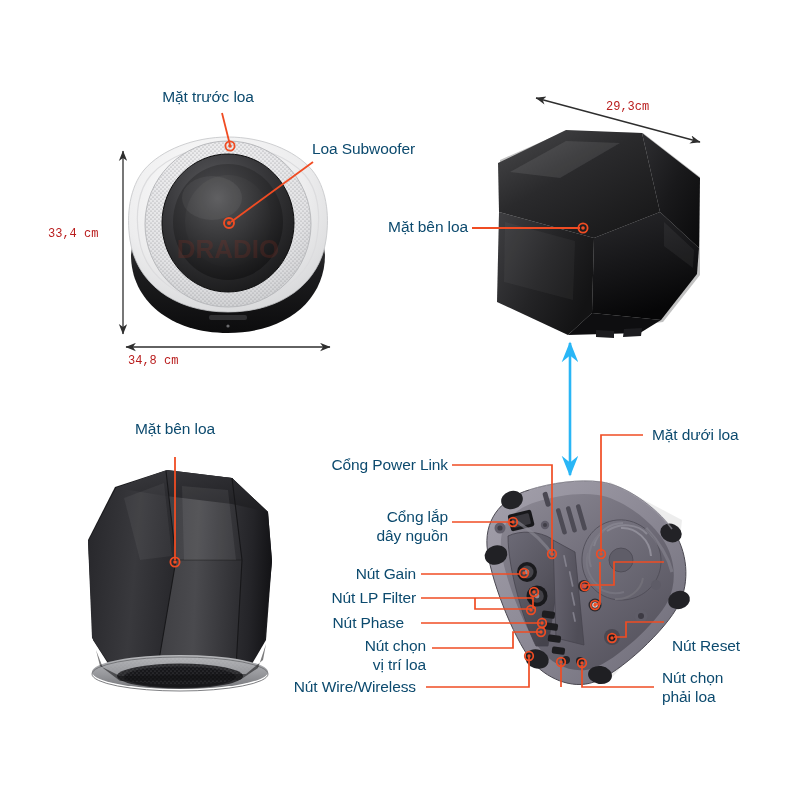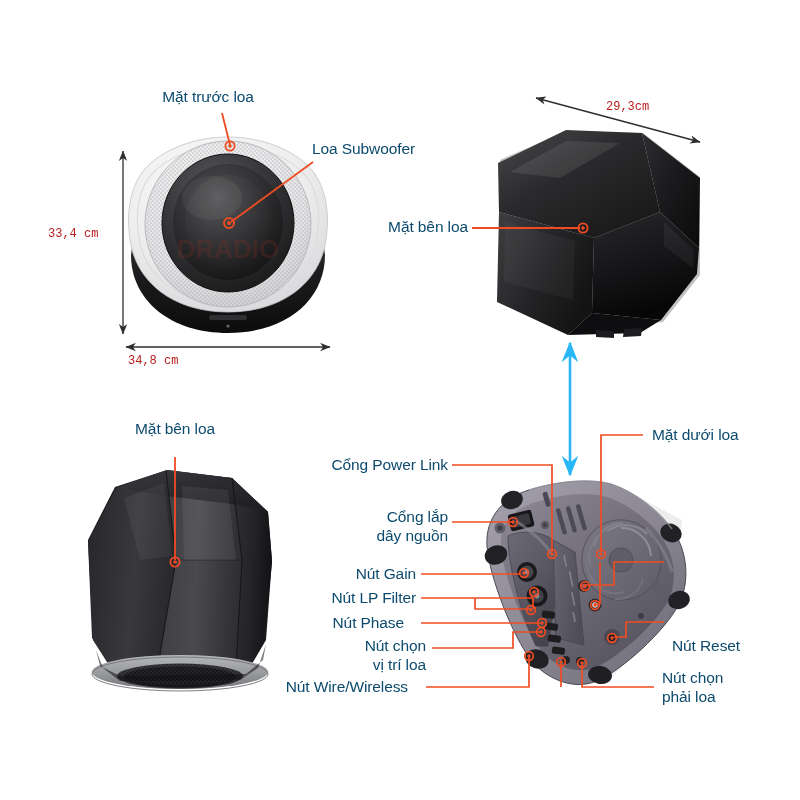--- a/index.html
+++ b/index.html
@@ -488,21 +488,21 @@
   <div class="lbl r" style="left:328px; top:502px; width:120px;margin-top:6px;"><span>Cổng lắp</span><br><span>dây nguồn</span></div>
 
   <div class="lbl r" style="left:318px; top:565px; width:98px;">Nút Gain</div>
 
   <div class="lbl r" style="left:288px; top:589px; width:128px;">Nút LP Filter</div>
 
   <div class="lbl r" style="left:288px; top:614px; width:116px;">Nút Phase</div>
 
   <div class="lbl r" style="left:320px; top:637px; width:106px;"><span>Nút chọn</span><br><span>vị trí loa</span></div>
 
-  <div class="lbl r" style="left:264px; top:678px; width:144px;">Nút Wire/Wireless</div>
+  <div class="lbl r" style="left:272px; top:678px; width:144px;">Nút Wire/Wireless</div>
 
   <div class="lbl" style="left:652px; top:426px;">Mặt dưới loa</div>
 
 
   <div class="lbl" style="left:672px; top:613px;margin-top:24px;">Nút Reset</div>
 
   <div class="lbl" style="left:662px; top:669px;"><span>Nút chọn</span><br><span>phải loa</span></div>
 
 </div>
 

